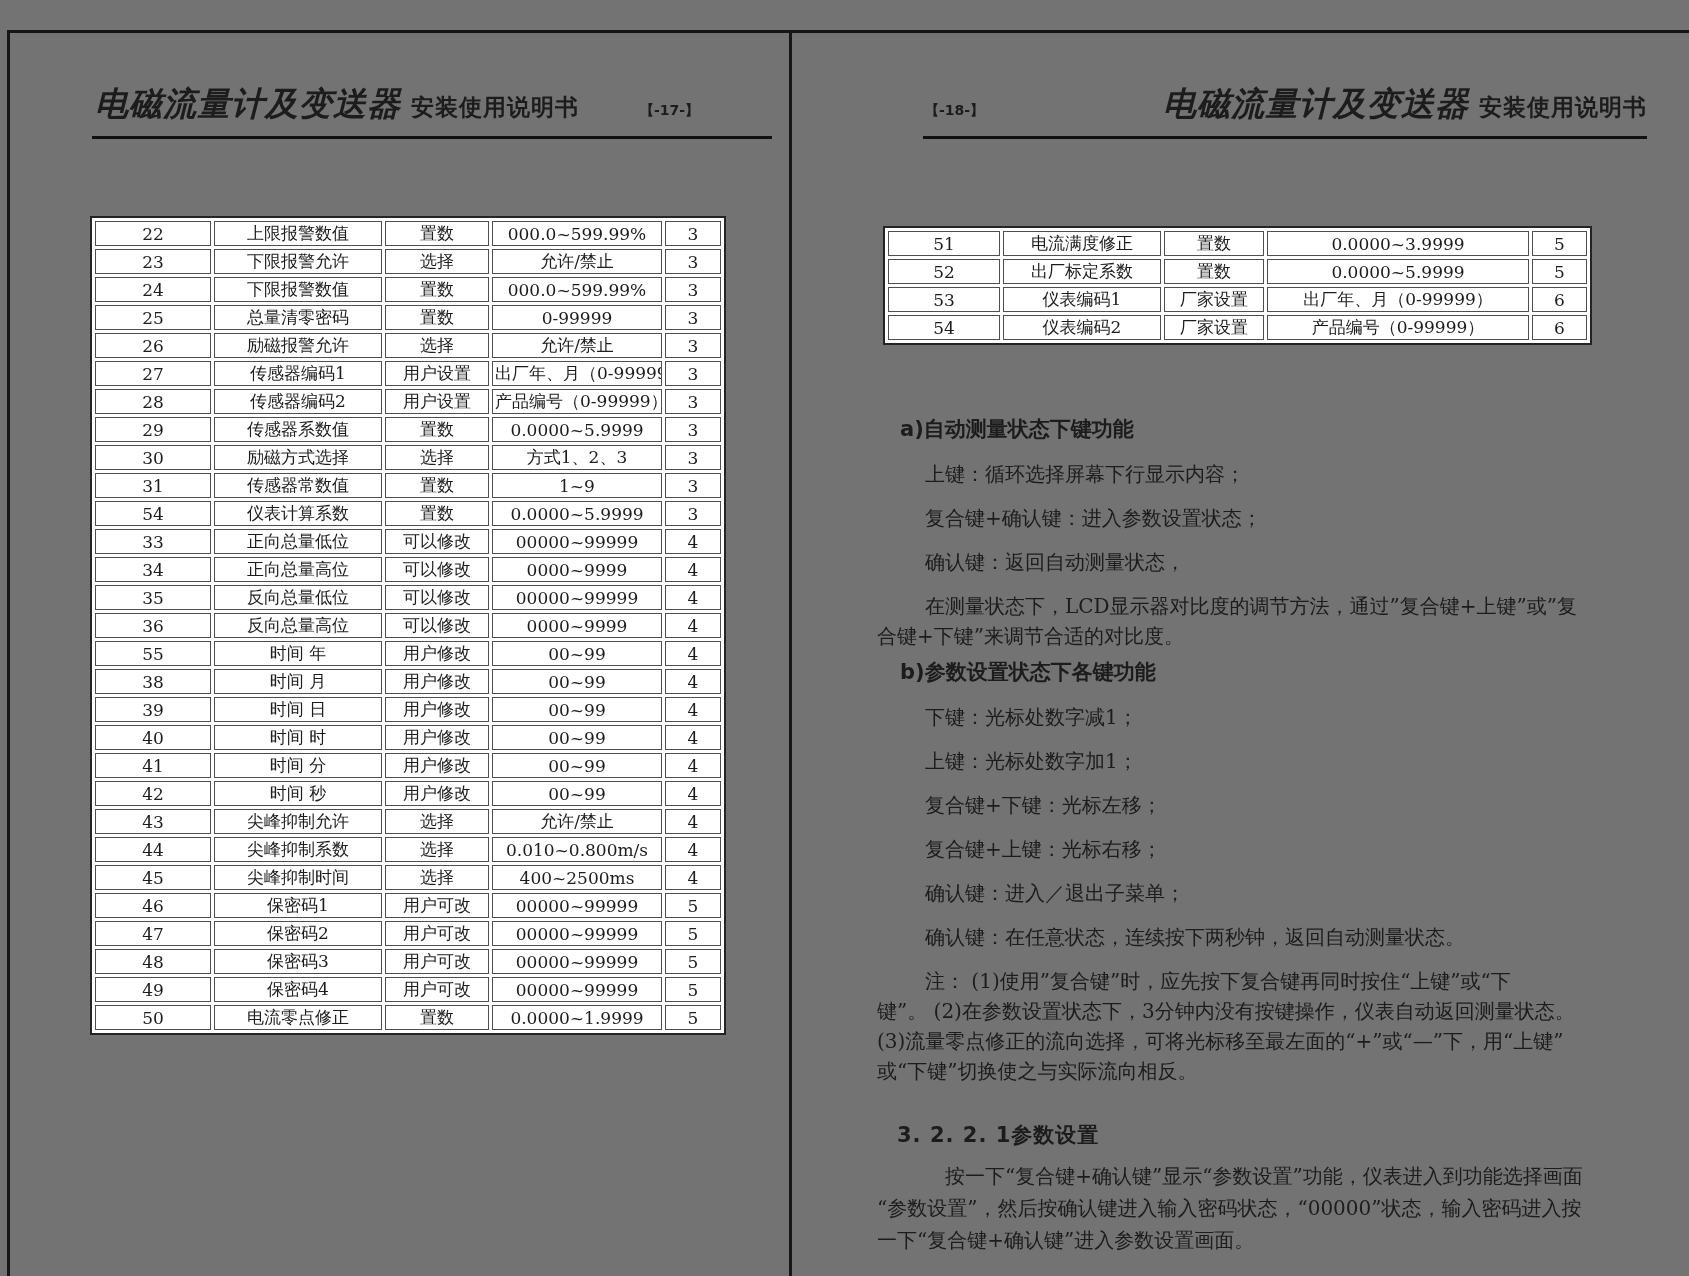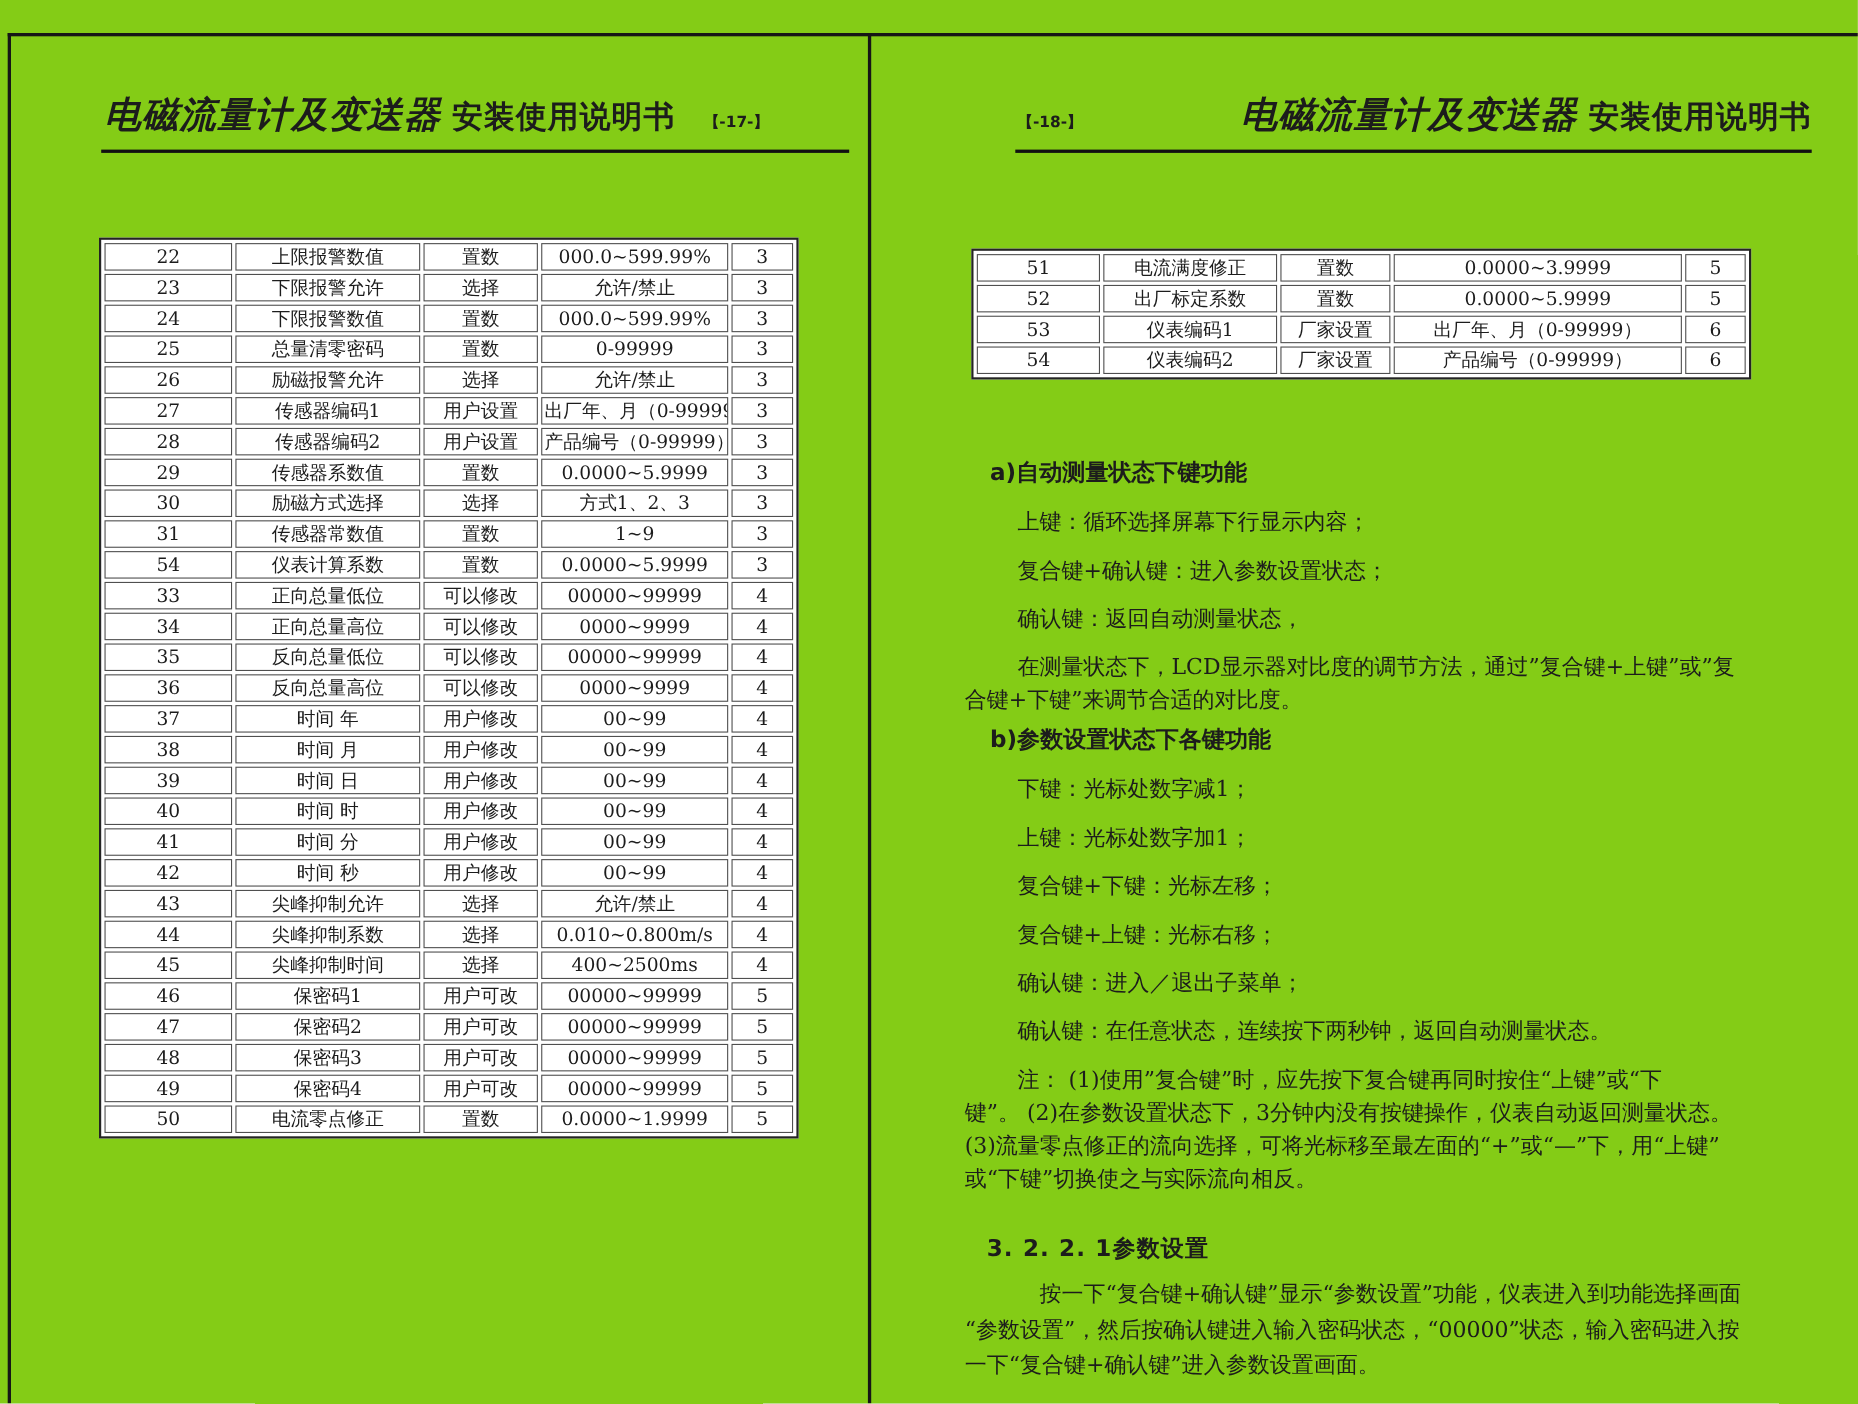--- a/index.html
+++ b/index.html
@@ -1,29 +1,29 @@
 <!DOCTYPE html>
 <html><head>
 <meta charset="utf-8">
 <style>
   html,body{margin:0;padding:0;background:#e9e9e9;}
-  .canvas{position:relative;width:1689px;height:1276px;background:#84cc16;overflow:hidden;
+  .canvas{position:relative;width:1689px;height:1276px;background:#737373;overflow:hidden;
           color:#1c1c1c;font-family:"DejaVu Serif","Liberation Serif",serif;}
   .line{position:absolute;background:#161616;}
   .frame-top{left:7px;top:30px;right:0;height:3px;}
   .frame-left{left:7px;top:30px;width:3px;bottom:0;}
   .frame-center{left:789px;top:30px;width:3px;bottom:0;}
 
   .header{position:absolute;display:flex;align-items:baseline;white-space:nowrap;}
   .header-left{left:95px;top:82px;width:662px;}
   .header-right{left:925px;top:82px;width:722px;}
   .big-title{font-family:"DejaVu Sans","Liberation Sans",sans-serif;font-weight:bold;
              font-style:italic;font-size:33px;letter-spacing:1px;}
   .sub-title{font-family:"DejaVu Sans","Liberation Sans",sans-serif;font-weight:bold;
-             font-size:28px;letter-spacing:1px;margin-left:10px;}
+             font-size:23px;letter-spacing:1px;margin-left:10px;}
   .page-num{font-family:"DejaVu Sans","Liberation Sans",sans-serif;font-weight:bold;font-size:14px;}
   .header-left .page-num{margin-left:auto;margin-right:58px;}
   .header-right .titles{margin-left:auto;display:flex;align-items:baseline;}
   .rule{position:absolute;height:3px;background:#111;}
   .rule-left{left:92px;top:136px;width:680px;}
   .rule-right{left:923px;top:136px;width:724px;}
 
   .ptable{position:absolute;border-collapse:separate;border-spacing:3px;table-layout:fixed;
           background:#fff;border:2px solid #242424;}
   .ptable td{border:1px solid #4f4f4f;text-align:center;font-size:17px;height:22px;
@@ -182,21 +182,21 @@
 
           <tr>
             <td>36</td>
             <td>反向总量高位</td>
             <td>可以修改</td>
             <td>0000~9999</td>
             <td>4</td>
           </tr>
 
           <tr>
-            <td>37</td>
+            <td>55</td>
             <td>时间 年</td>
             <td>用户修改</td>
             <td>00~99</td>
             <td>4</td>
           </tr>
 
           <tr>
             <td>38</td>
             <td>时间 月</td>
             <td>用户修改</td>

